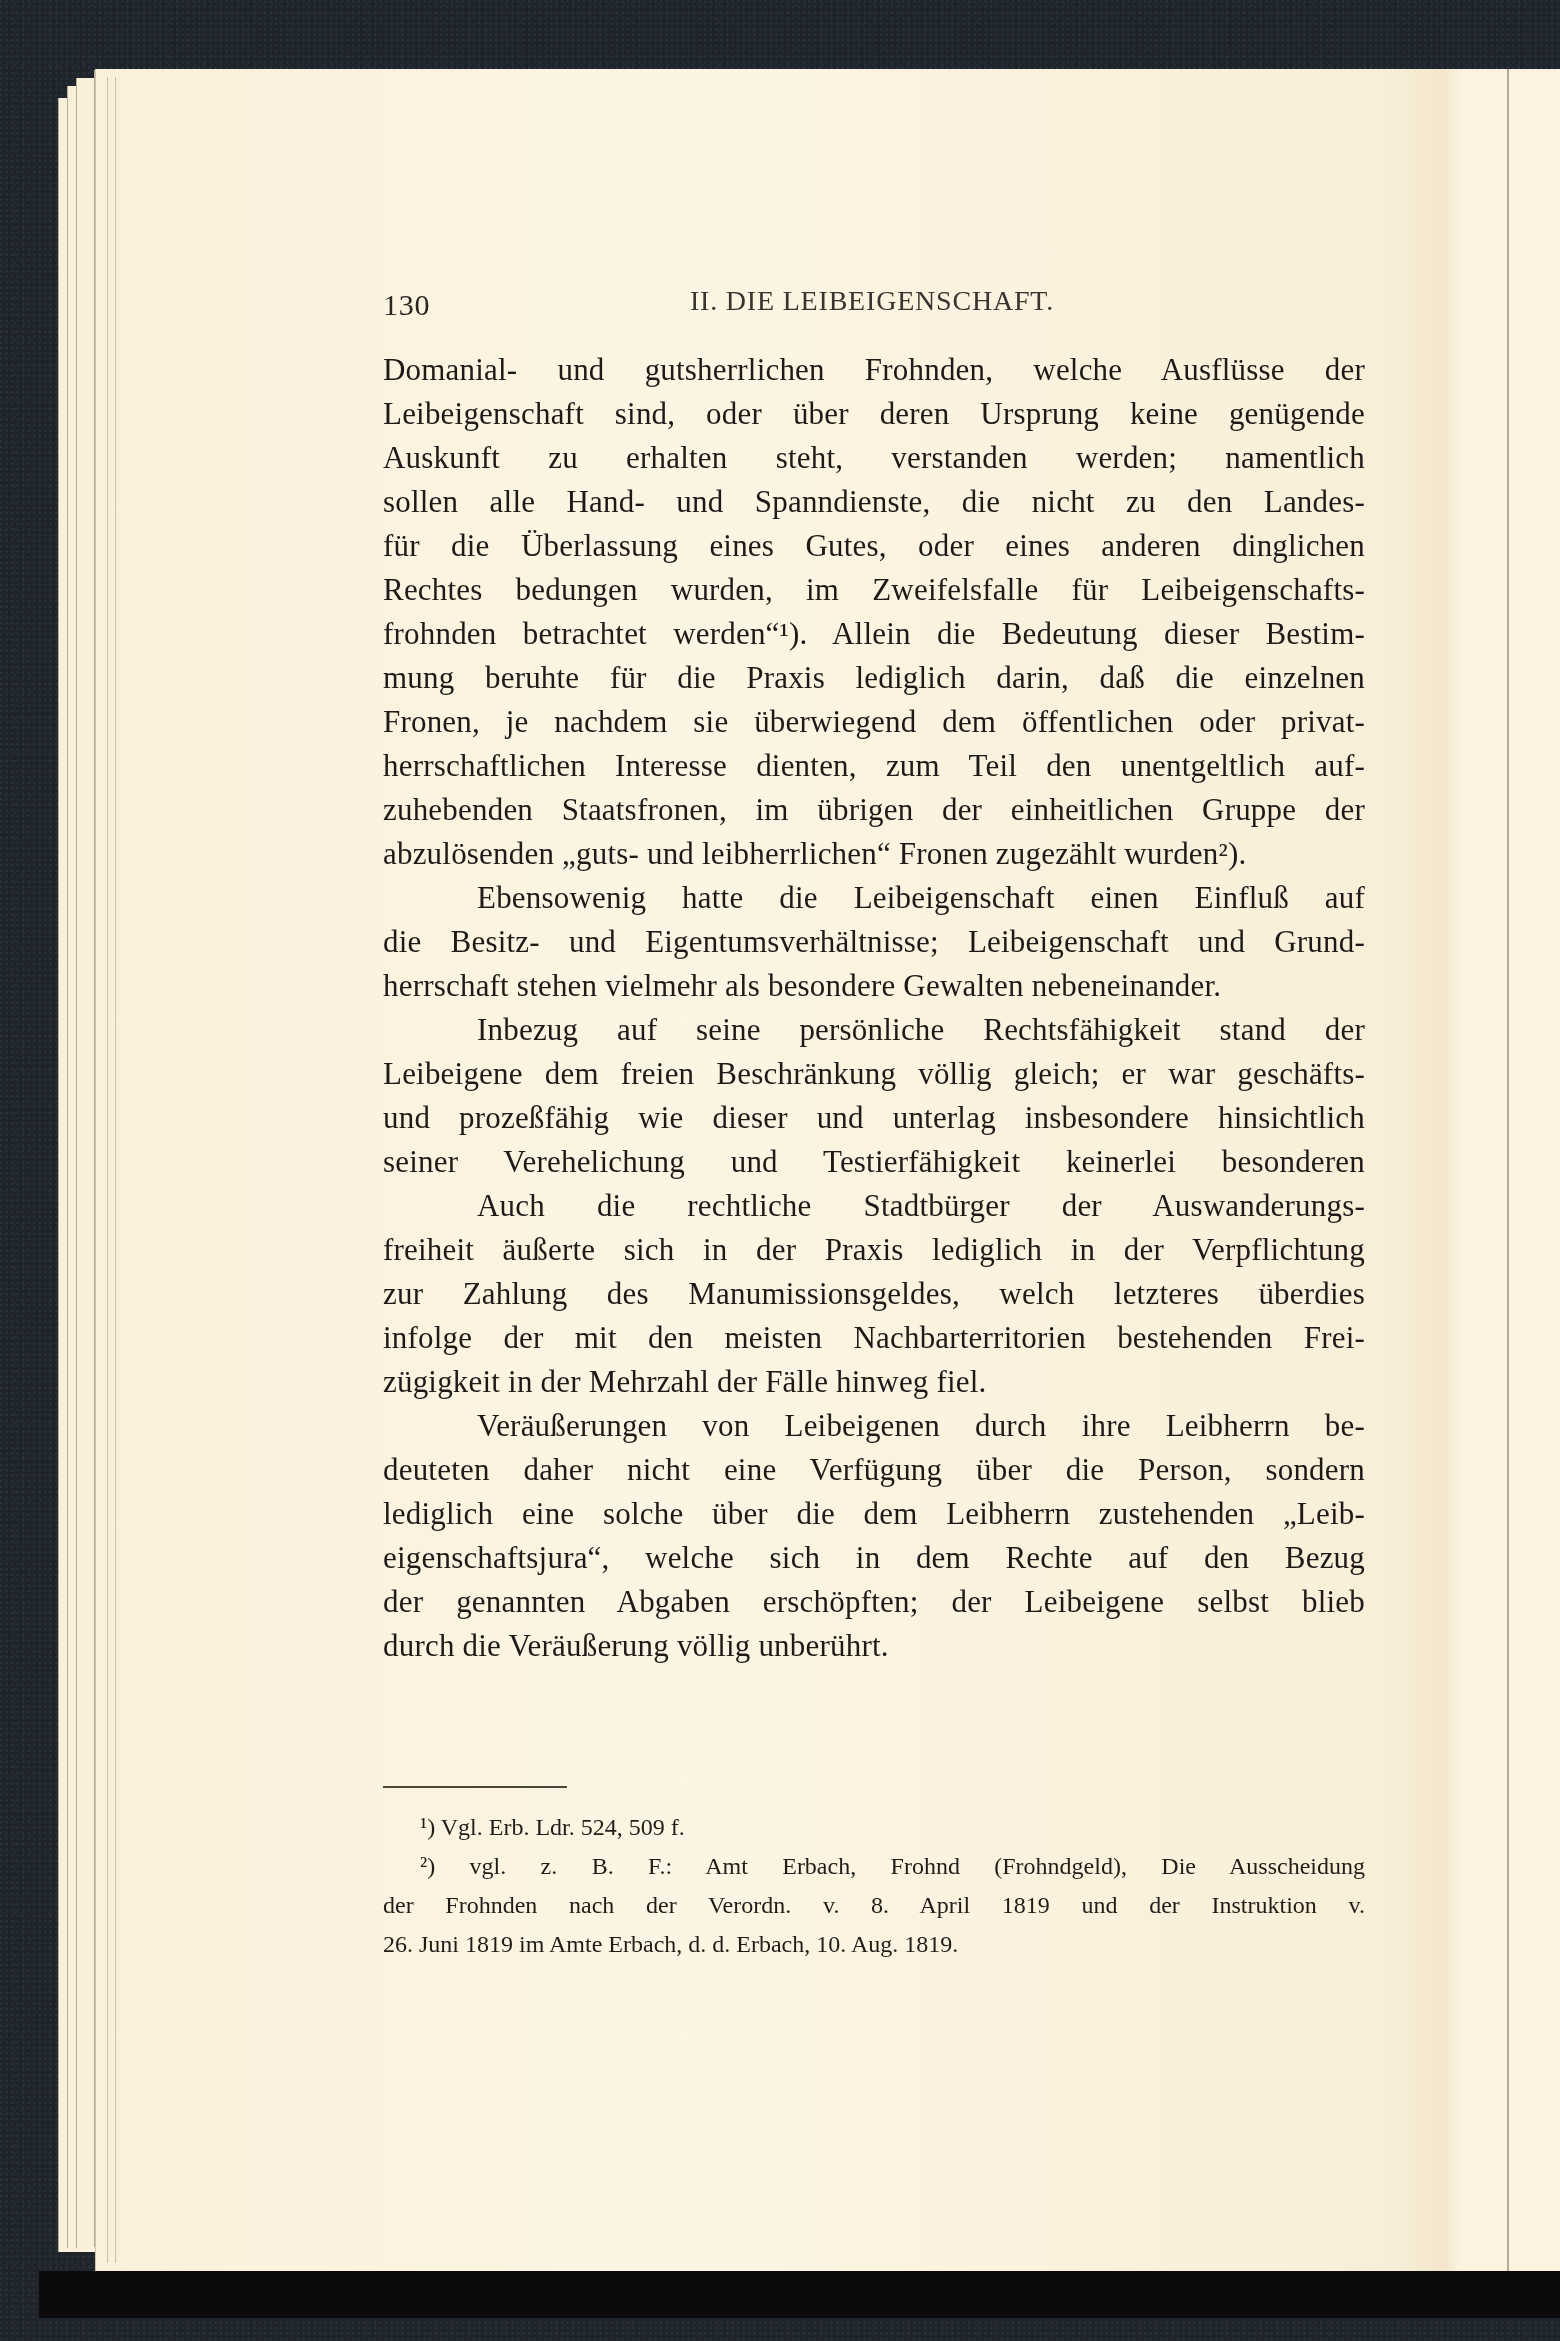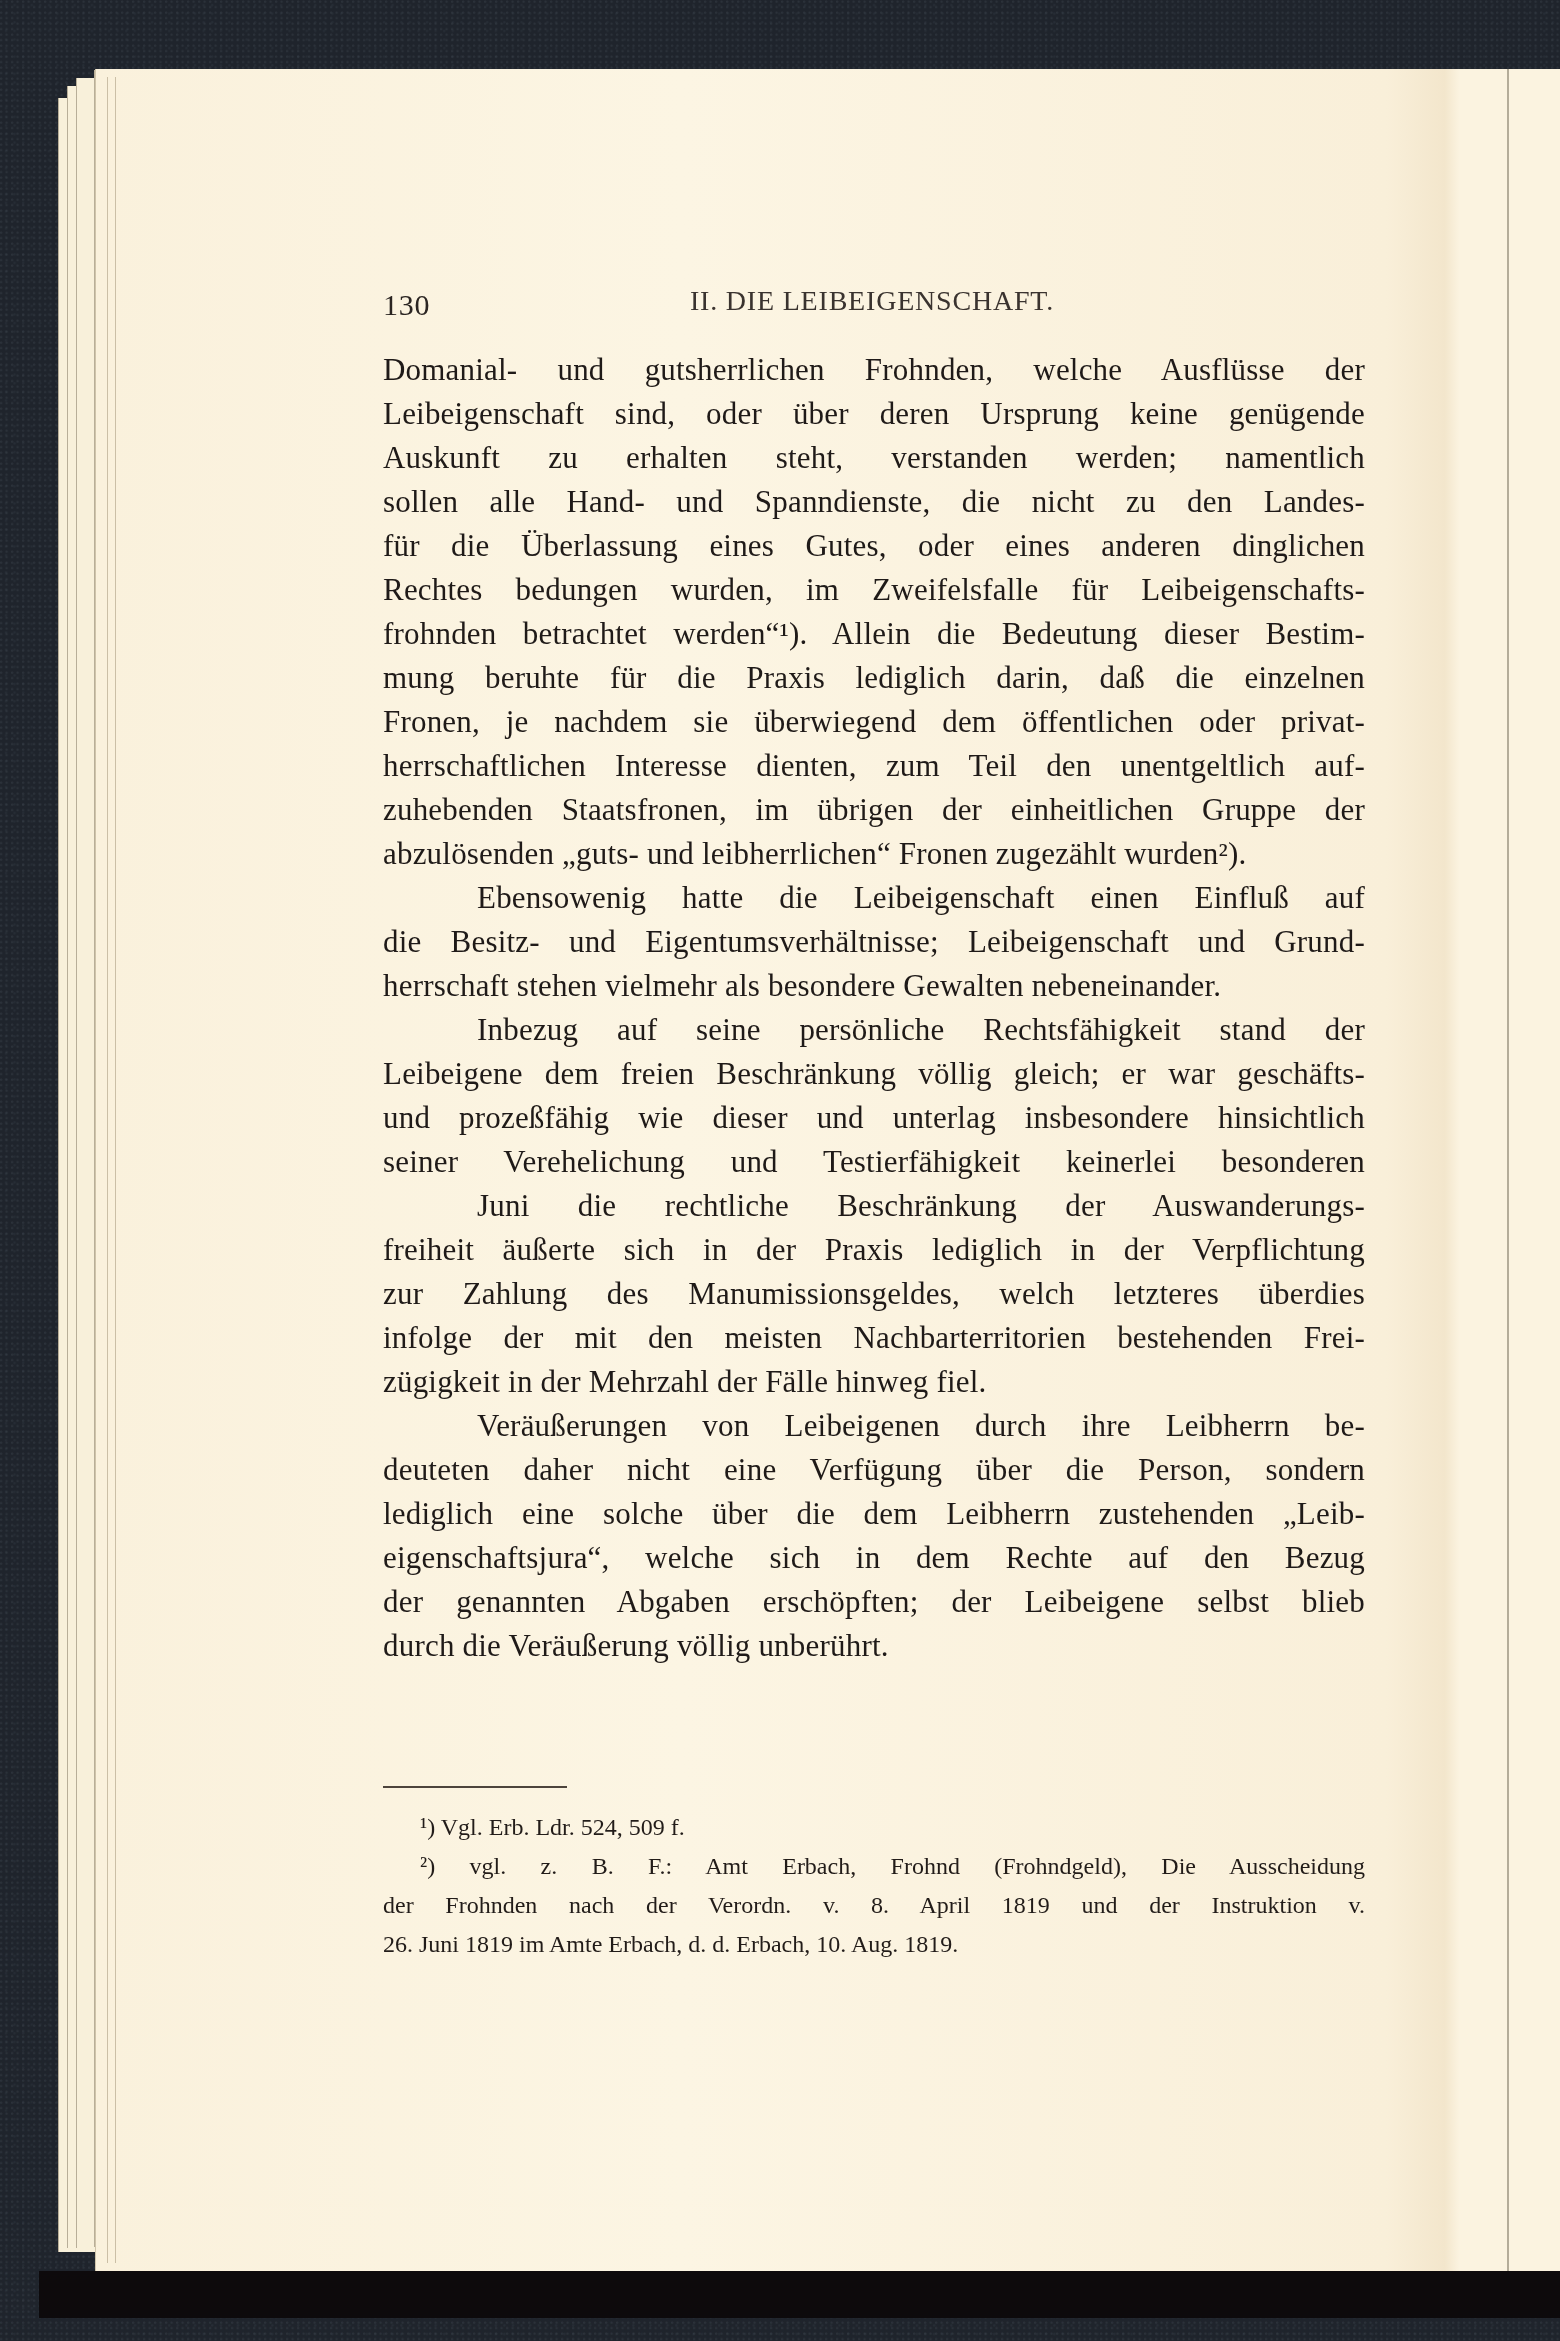--- a/index.html
+++ b/index.html
@@ -89,21 +89,21 @@
         <span class="line">die Besitz- und Eigentumsverhältnisse; Leibeigenschaft und Grund-</span>
         <span class="line last">herrschaft stehen vielmehr als besondere Gewalten nebeneinander.</span>
       </p>
       <p>
         <span class="line" style="padding-left: 94px;">Inbezug auf seine persönliche Rechtsfähigkeit stand der</span>
         <span class="line">Leibeigene dem freien Beschränkung völlig gleich; er war geschäfts-</span>
         <span class="line">und prozeßfähig wie dieser und unterlag insbesondere hinsichtlich</span>
         <span class="line">seiner Verehelichung und Testierfähigkeit keinerlei besonderen</span>
       </p>
       <p>
-        <span class="line" style="padding-left: 94px;">Juni die rechtliche Beschränkung der Auswanderungs-</span>
+        <span class="line" style="padding-left: 94px;">Auch die rechtliche Stadtbürger der Auswanderungs-</span>
         <span class="line">freiheit äußerte sich in der Praxis lediglich in der Verpflichtung</span>
         <span class="line">zur Zahlung des Manumissionsgeldes, welch letzteres überdies</span>
         <span class="line">infolge der mit den meisten Nachbarterritorien bestehenden Frei-</span>
         <span class="line last">zügigkeit in der Mehrzahl der Fälle hinweg fiel.</span>
       </p>
       <p>
         <span class="line" style="padding-left: 94px;">Veräußerungen von Leibeigenen durch ihre Leibherrn be-</span>
         <span class="line">deuteten daher nicht eine Verfügung über die Person, sondern</span>
         <span class="line">lediglich eine solche über die dem Leibherrn zustehenden „Leib-</span>
         <span class="line">eigenschaftsjura“, welche sich in dem Rechte auf den Bezug</span>

